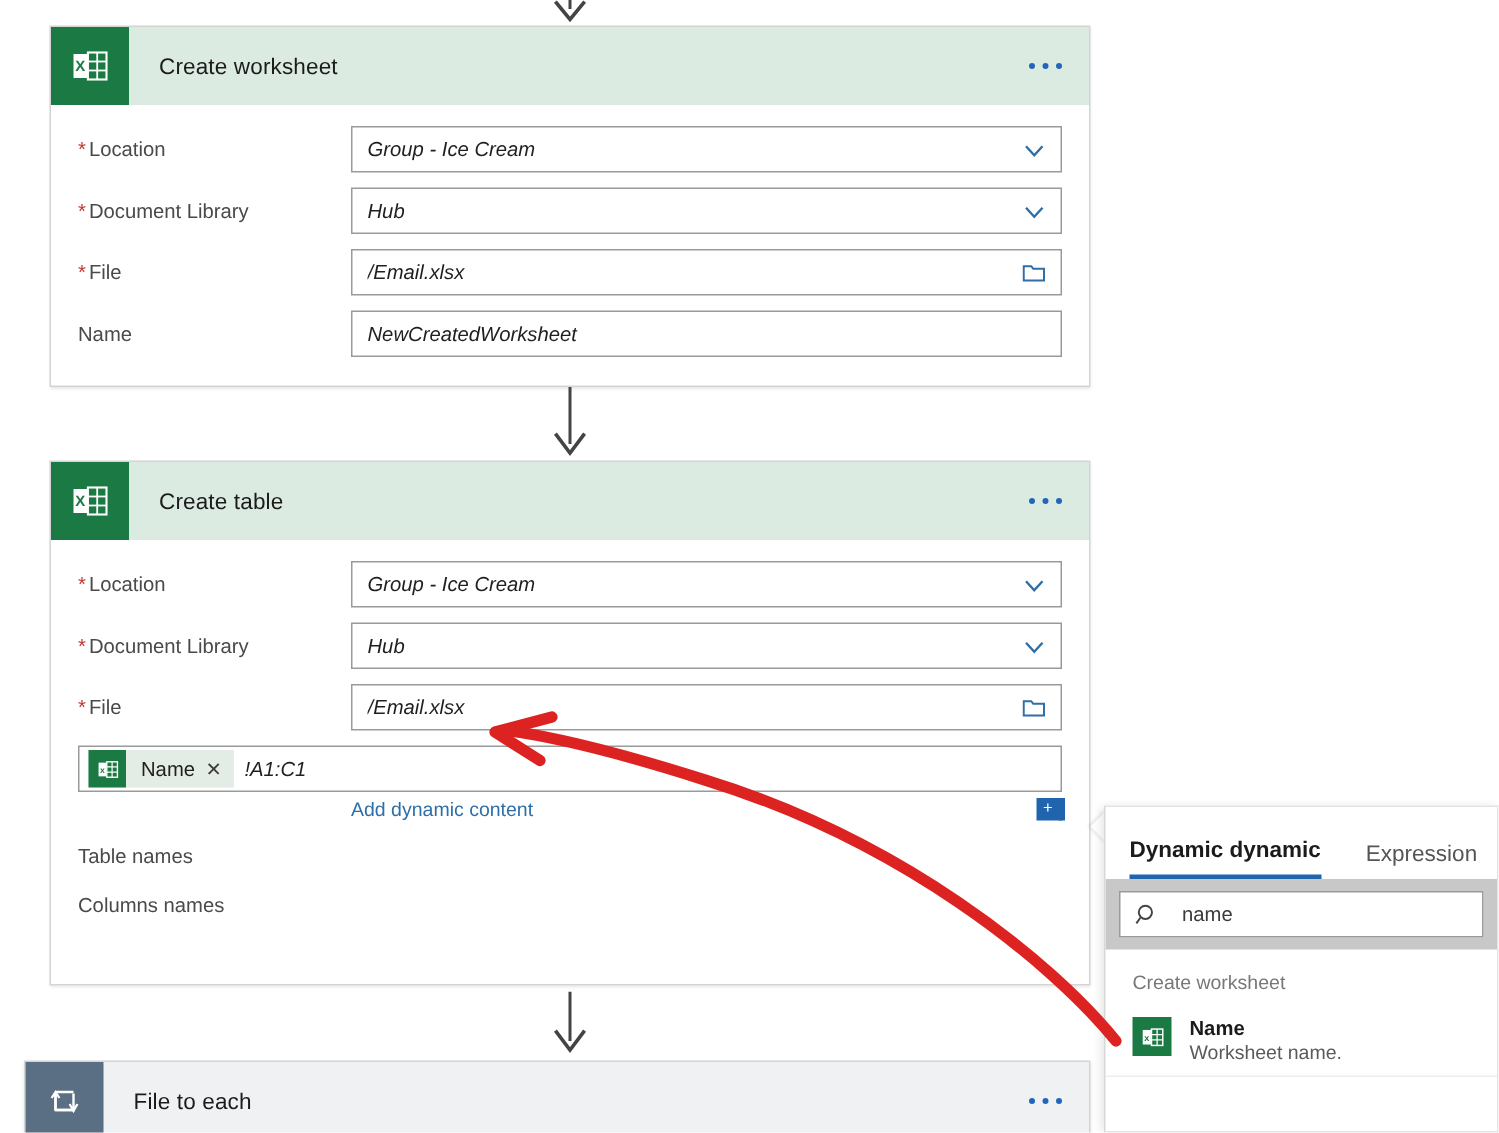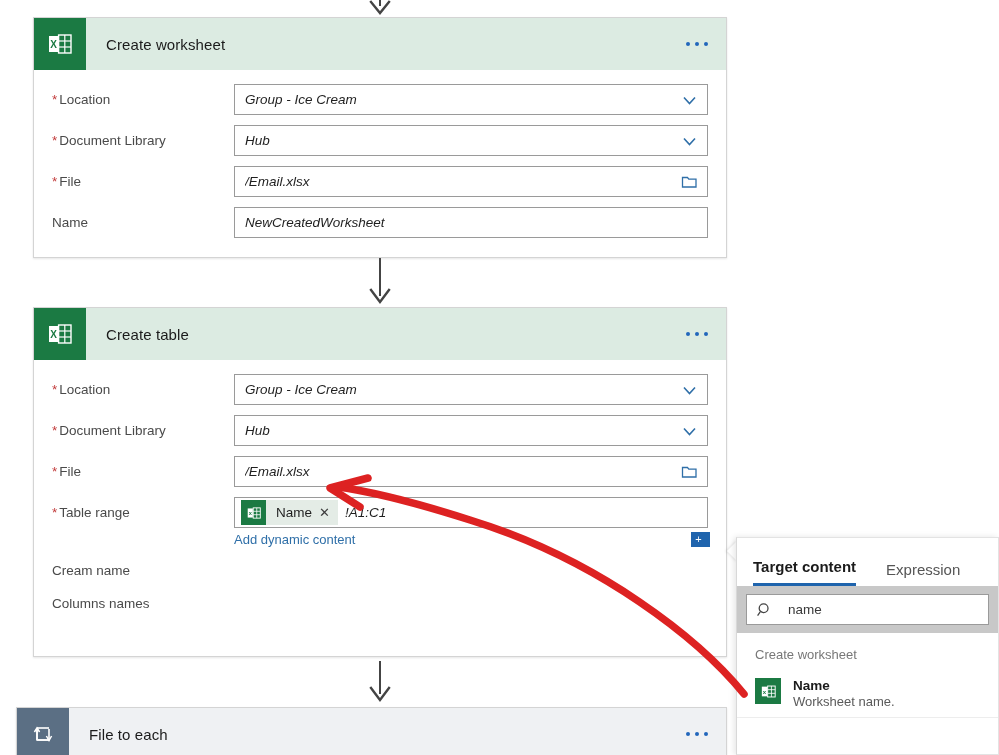--- a/index.html
+++ b/index.html
@@ -392,21 +392,20 @@
             <span class="folder">
               <svg width="17" height="17" viewBox="0 0 17 17">
                   <path d="M1.5 4 L6.5 4 L7.8 5.6 L15 5.6 L15 13.5 L1.5 13.5 Z" stroke="#2f6fa8" stroke-width="1.3" fill="none"></path>
                 </svg>
             </span>
           </div>
         </div>
       </div>
 
       <div class="field-row" style="margin-bottom:0;">
-        <div class="field-label"><span class="req">*</span><span>Table range</span></div>
         <div class="field-ctrl">
           <div class="input-box plain" style="padding-left:6px;">
             <span class="token">
               <span class="token-ico">
                 <svg width="16" height="16" viewBox="0 0 28 28" aria-hidden="true">
                   <rect x="3" y="6" width="9" height="16" fill="#ffffff"></rect>
                   <text x="7.5" y="17.6" font-family="Liberation Sans, sans-serif" font-size="10" font-weight="bold" fill="#1b7a43" text-anchor="middle">x</text>
                   <rect x="12.6" y="5" width="12.4" height="18" fill="none" stroke="#ffffff" stroke-width="1.6"></rect>
                   <line x1="12.6" y1="11" x2="25" y2="11" stroke="#ffffff" stroke-width="1.4"></line>
                   <line x1="12.6" y1="17" x2="25" y2="17" stroke="#ffffff" stroke-width="1.4"></line>
@@ -425,21 +424,21 @@
         <div class="field-label"></div>
         <div class="field-ctrl">
           <div class="adc-row">
             <span class="adc-link">Add dynamic content</span>
             <span class="adc-badge">+</span>
           </div>
         </div>
       </div>
 
       <div class="field-row">
-        <div class="field-label"><span>Cream name</span></div>
+        <div class="field-label"><span>Table names</span></div>
       </div>
 
       <div class="field-row" style="margin-bottom:0;">
         <div class="field-label"><span>Columns names</span></div>
       </div>
 
     </div>
   </div>
 
   <div class="connector" style="left:360px; top:661px;">
@@ -467,21 +466,21 @@
           <i></i>
           <i></i>
         </div>
     </div>
   </div>
 
   <div id="dc-pointer"></div>
   <div id="dc-panel">
 
     <div class="dc-tabs">
-      <div class="dc-tab active">Target content</div>
+      <div class="dc-tab active">Dynamic dynamic</div>
       <div class="dc-tab">Expression</div>
     </div>
 
     <div class="dc-searchwrap">
       <div class="dc-search">
         <span class="q">
           <svg width="18" height="18" viewBox="0 0 18 18" aria-hidden="true">
             <circle cx="7.6" cy="7.2" r="4.4" stroke="#444" stroke-width="1.3" fill="none"></circle>
             <line x1="4.2" y1="10.8" x2="1.6" y2="14.6" stroke="#444" stroke-width="1.3"></line>
           </svg>

